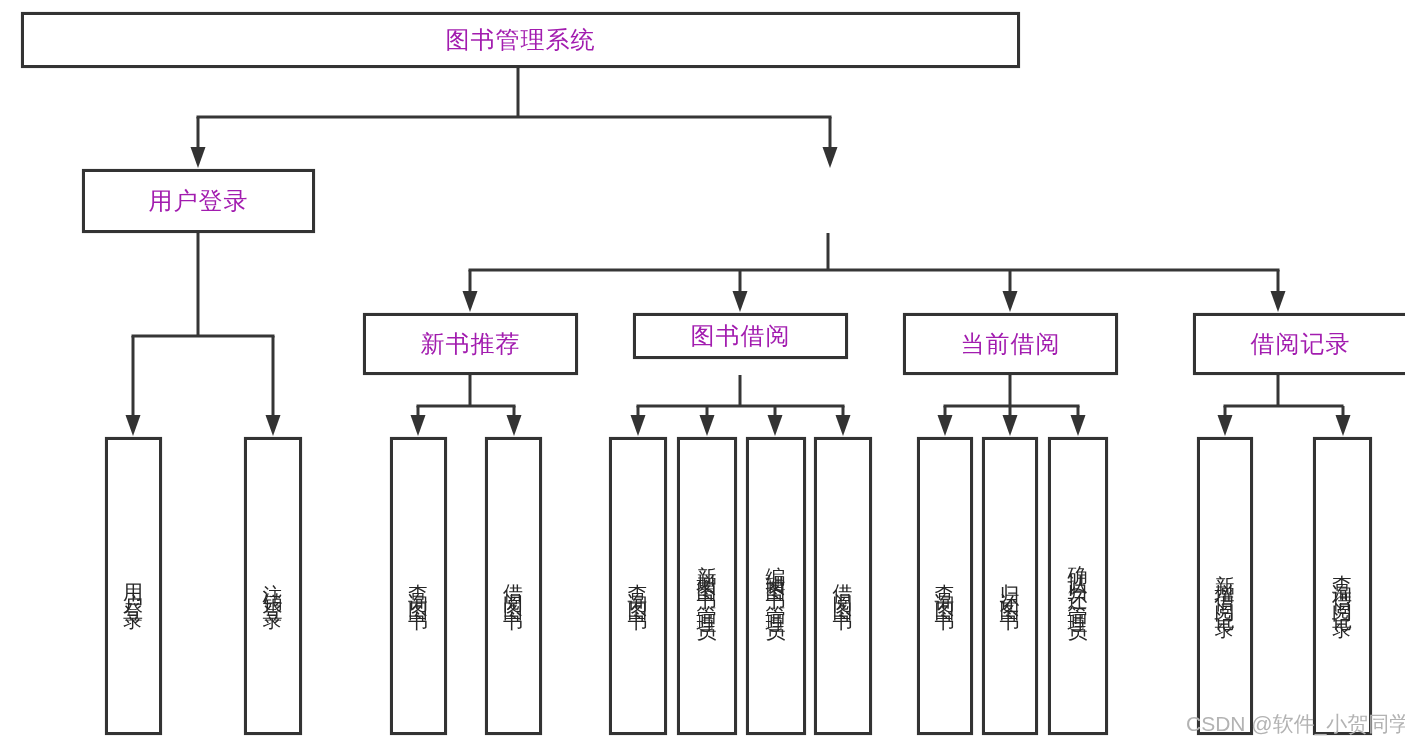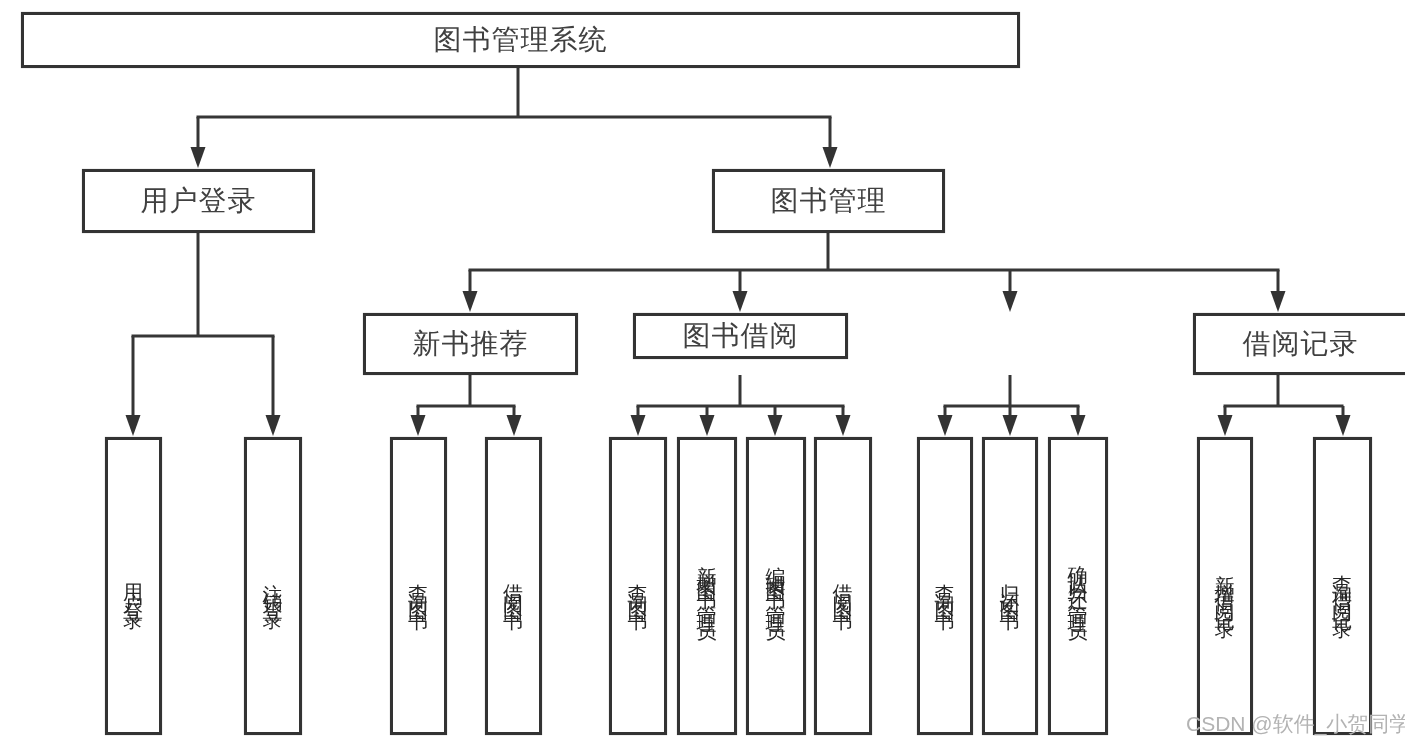--- a/index.html
+++ b/index.html
@@ -18,22 +18,22 @@
     z-index: 0;
   }
   .hbox {
     position: absolute;
     box-sizing: border-box;
     background: #ffffff;
     border: 3px solid #333333;
     display: flex;
     align-items: center;
     justify-content: center;
-    font-size: 28px;
-    color: #404040;
+    font-size: 24px;
+    color: #a21caf;
     letter-spacing: 1px;
     z-index: 1;
     box-shadow: 0 0 1px rgba(0,0,0,0.35);
   }
   .vbox {
     position: absolute;
     box-sizing: border-box;
     background: #ffffff;
     border: 3px solid #333333;
     top: 437px;
@@ -160,30 +160,30 @@
     </g>
   </svg>
 
   <div id="n-root" class="hbox">
     <span>图书管理系统</span>
   </div>
 
   <div id="n-login" class="hbox">
     <span>用户登录</span>
   </div>
-  <div id="n-mgmt" class="hbox">
-    <span>图书管理</span>
-  </div>
 
   <div id="n-new" class="hbox">
     <span>新书推荐</span>
   </div>
   <div id="n-bor" class="hbox">
     <span>图书借阅</span>
   </div>
+  <div id="n-cur" class="hbox">
+    <span>当前借阅</span>
+  </div>
   <div id="n-rec" class="hbox">
     <span>借阅记录</span>
   </div>
 
   <div id="l-a1" class="vbox">
     <span>用户登录</span>
   </div>
   <div id="l-a2" class="vbox">
     <span>注销登录</span>
   </div>

